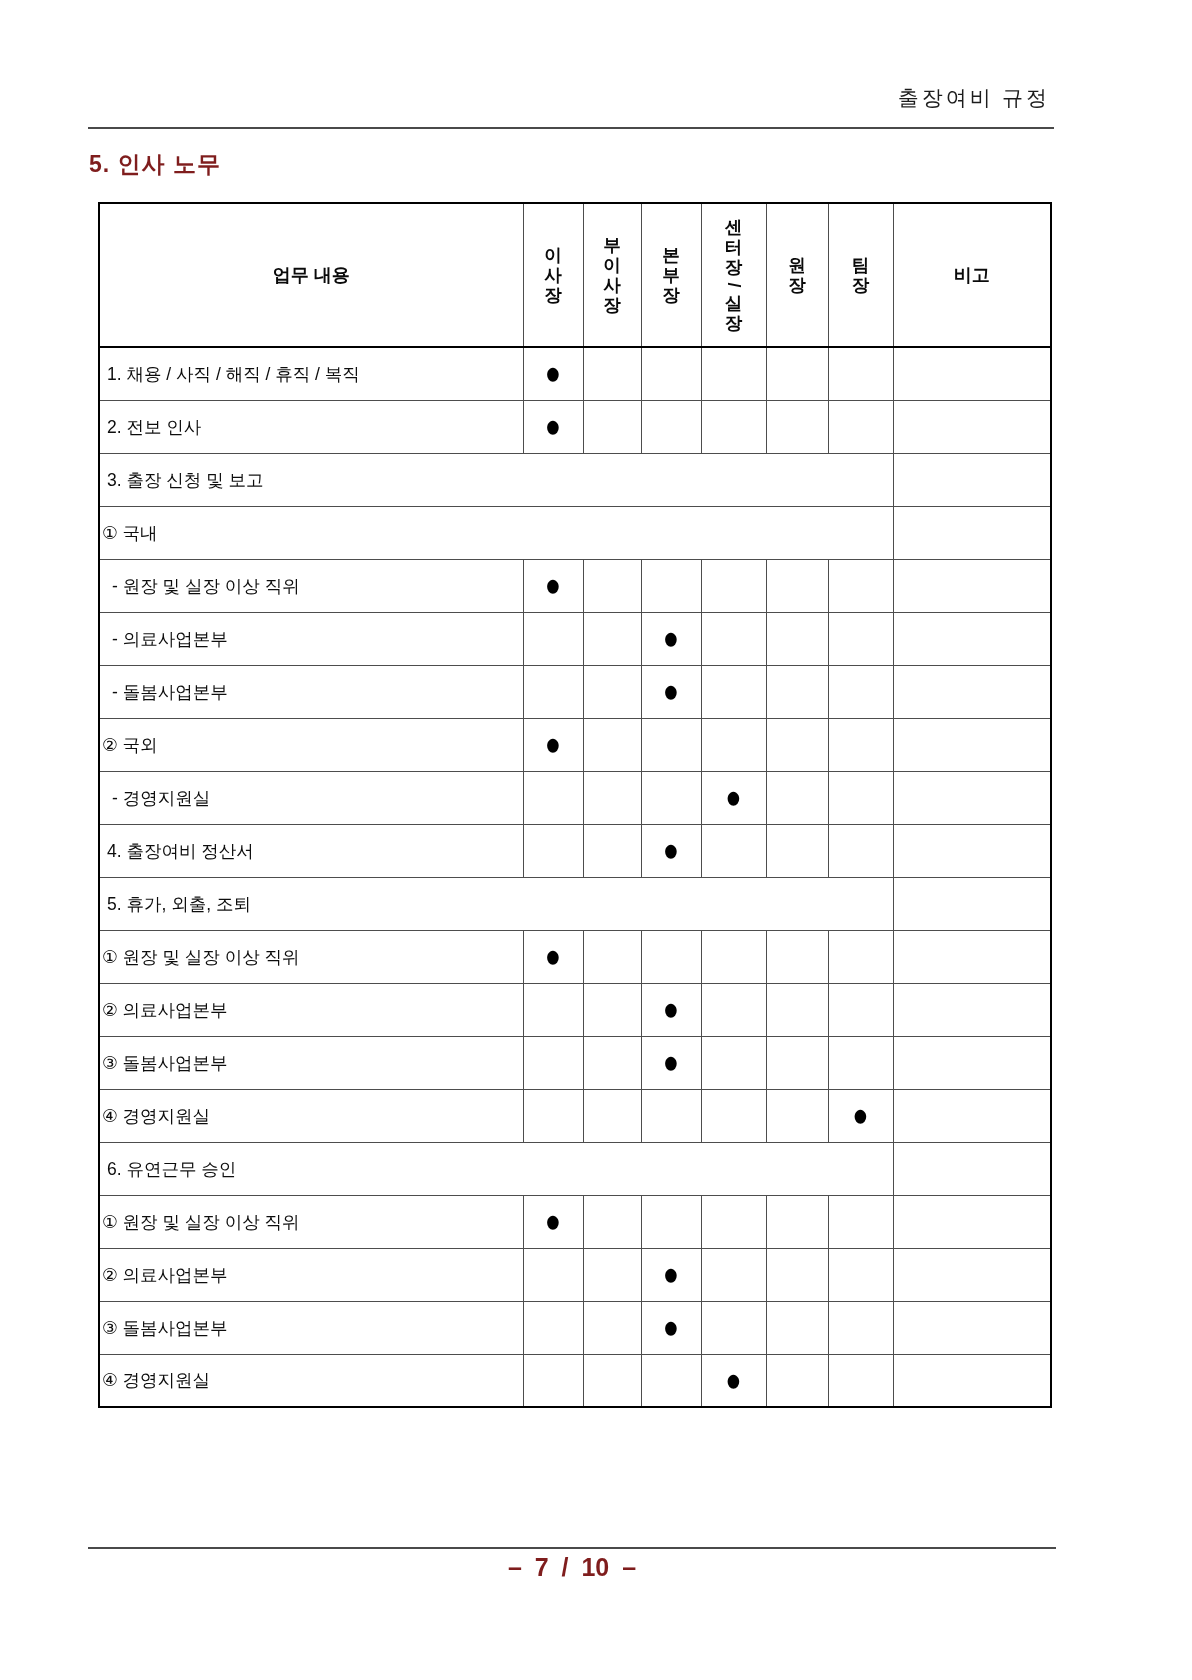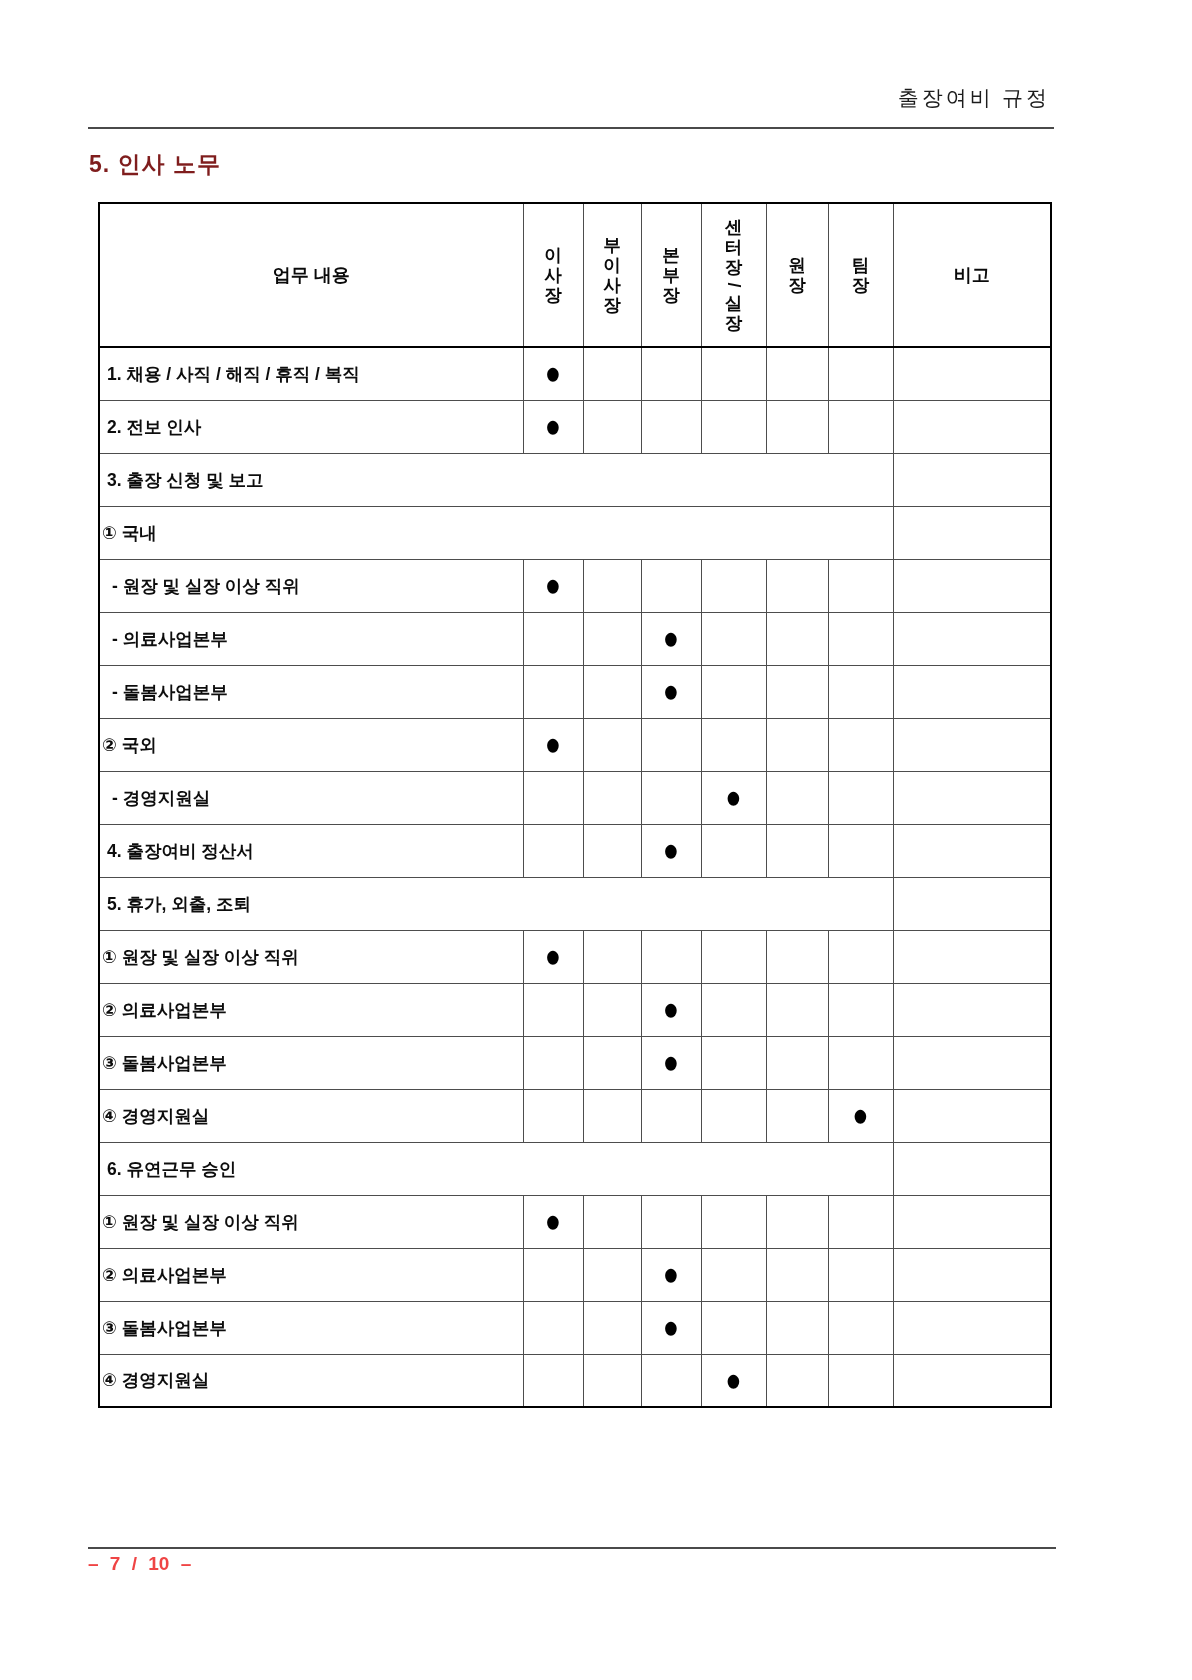--- a/index.html
+++ b/index.html
@@ -51,21 +51,21 @@
   }
   table.approval thead tr{height:144px;}
   table.approval thead th{
     border-bottom:2px solid #000;
     font-size:18px;
     font-weight:bold;
     vertical-align:middle;
     text-align:center;
     color:#0a0a0a;
   }
-  table.approval tbody tr{height:53px;font-weight:bold;}
+  table.approval tbody tr{height:53px;}
   table.approval tbody td{
     font-size:17.5px;
     color:#0d0d0d;
     vertical-align:middle;
   }
   td.task{text-align:left;}
   td.task.ind0{padding-left:7px;}
   td.task.ind1{padding-left:2px;margin-top:10px;}
   td.task.ind2{padding-left:12px;}
   td.mark{text-align:center;}
@@ -89,24 +89,25 @@
   .footer-rule{
     position:absolute;
     left:88px;top:1547px;
     width:968px;height:2px;
     background:#4a4a4a;
   }
   .page-number{
     position:absolute;
     left:88px;top:1553px;
     width:968px;
-    font-size:19px;
+    text-align:center;
+    font-size:25px;
     font-weight:bold;
     word-spacing:6px;
-    color:#ef4444;
+    color:#7f1d1d;
   }
 </style>
 </head>
 <body>
 
 <div class="page">
 
   <div class="doc-header-title">출장여비 규정</div>
 
   <div class="header-rule"></div>

